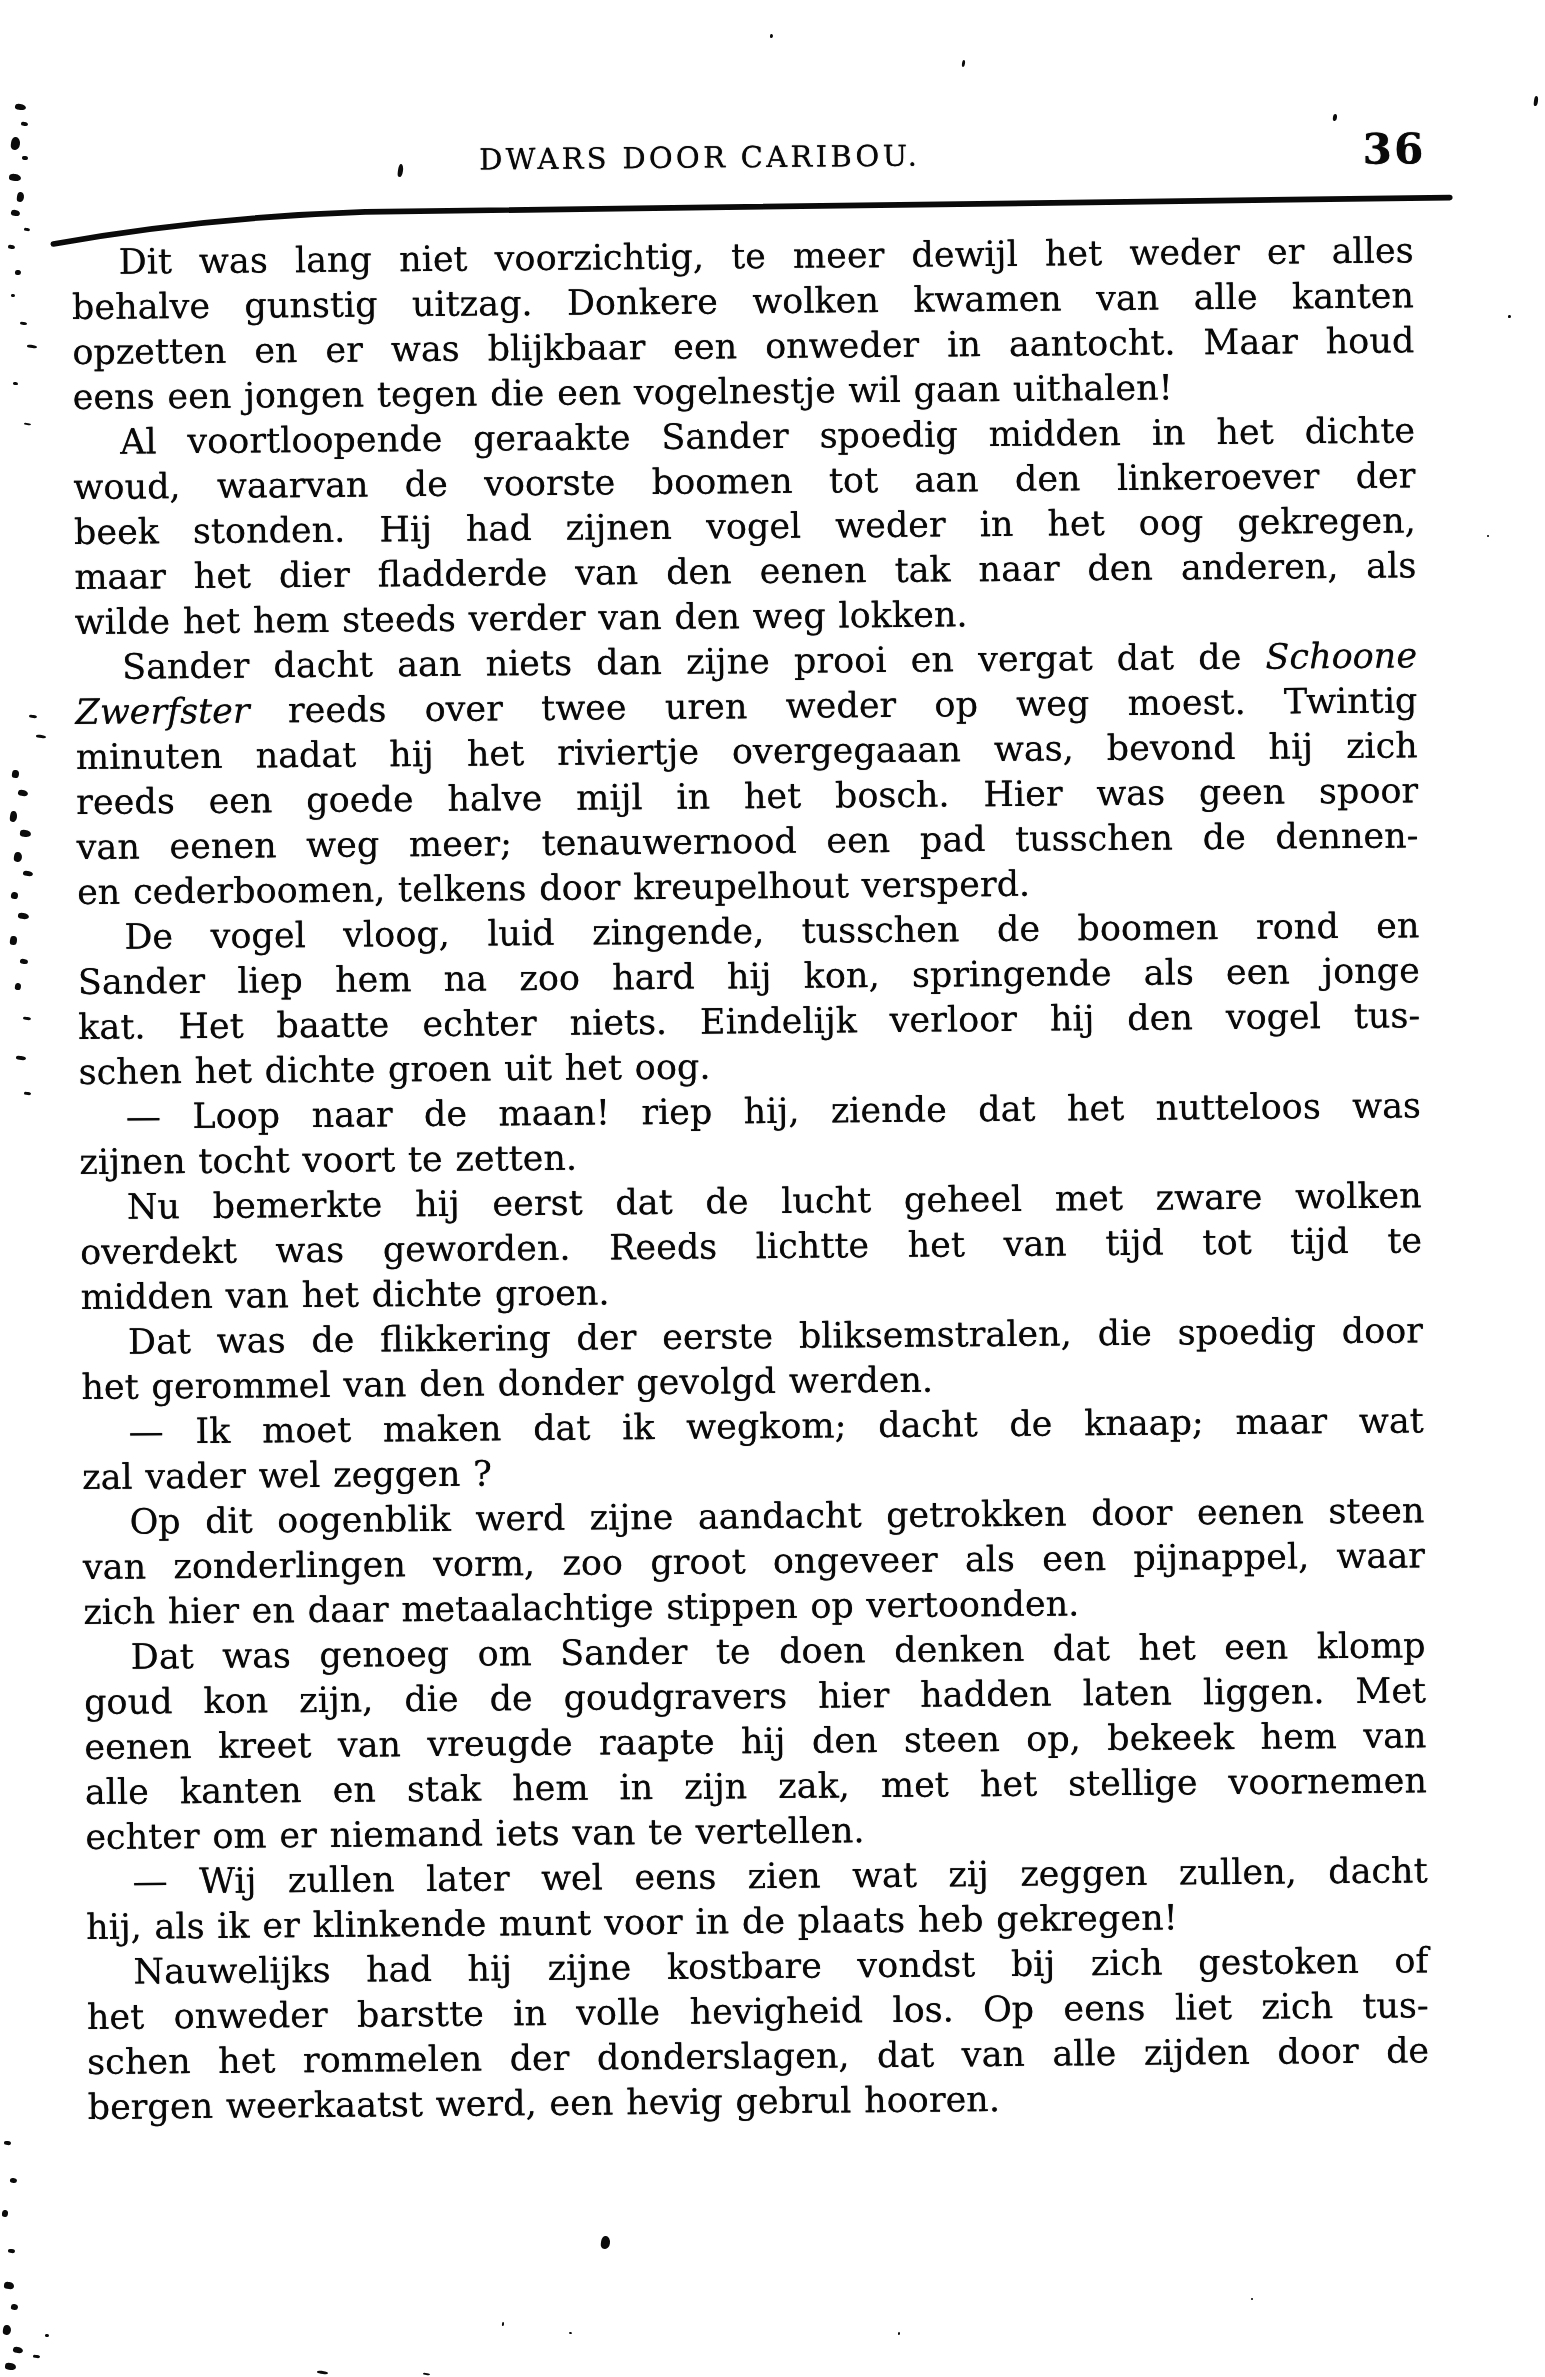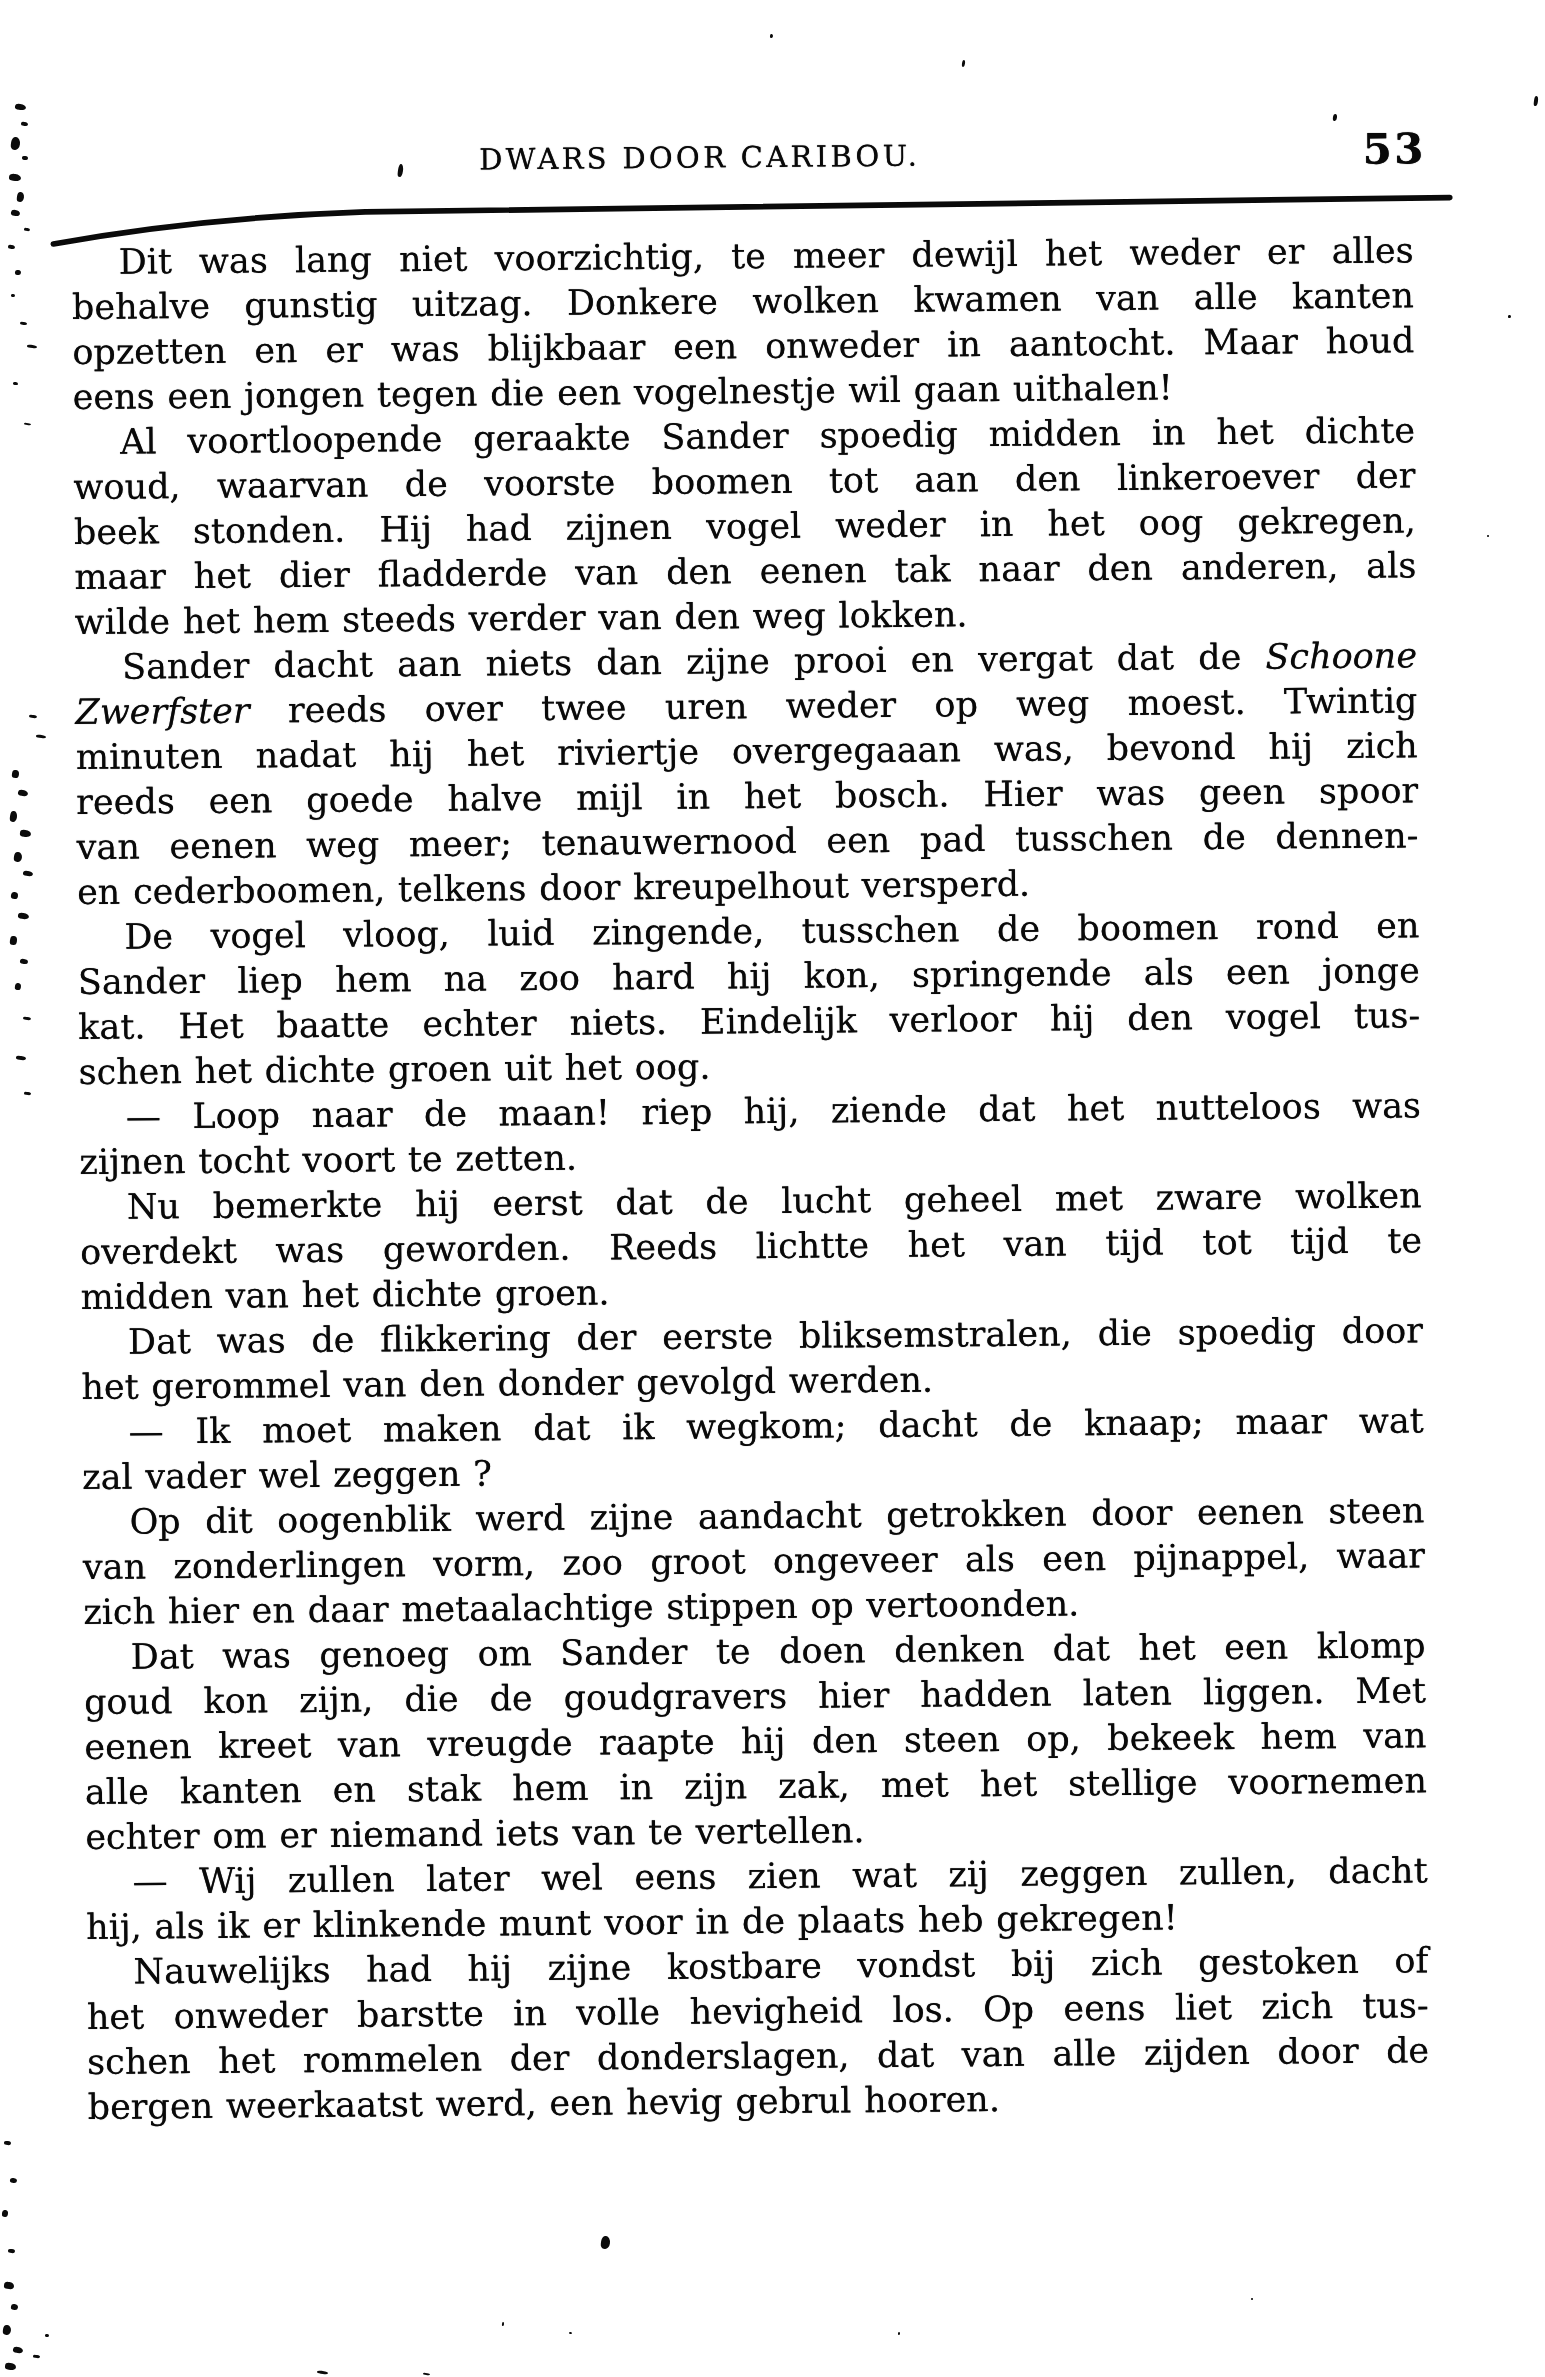--- a/index.html
+++ b/index.html
@@ -65,21 +65,21 @@
   }
 </style>
 </head>
 <body>
 
 <div class="scan-page">
   <div class="content">
 
     <div class="running-title">DWARS DOOR CARIBOU.</div>
 
-    <div class="page-number">53</div>
+    <div class="page-number">36</div>
 
     <svg class="rule-svg" viewBox="0 0 1760 70" preserveAspectRatio="none">
       <path d="M 16 50 C 110 34, 240 18, 400 14 L 1735 8" fill="none" stroke="#0a0a0a" stroke-width="7" stroke-linecap="round"></path>
     </svg>
 
     <div class="text-block">
         <div class="para">
           <div class="line just indent"><span>Dit was lang niet voorzichtig, te meer dewijl het weder er alles</span></div>
           <div class="line just"><span>behalve gunstig uitzag.  Donkere wolken kwamen van alle kanten</span></div>
           <div class="line just"><span>opzetten en er was blijkbaar een onweder in aantocht.  Maar houd</span></div>

